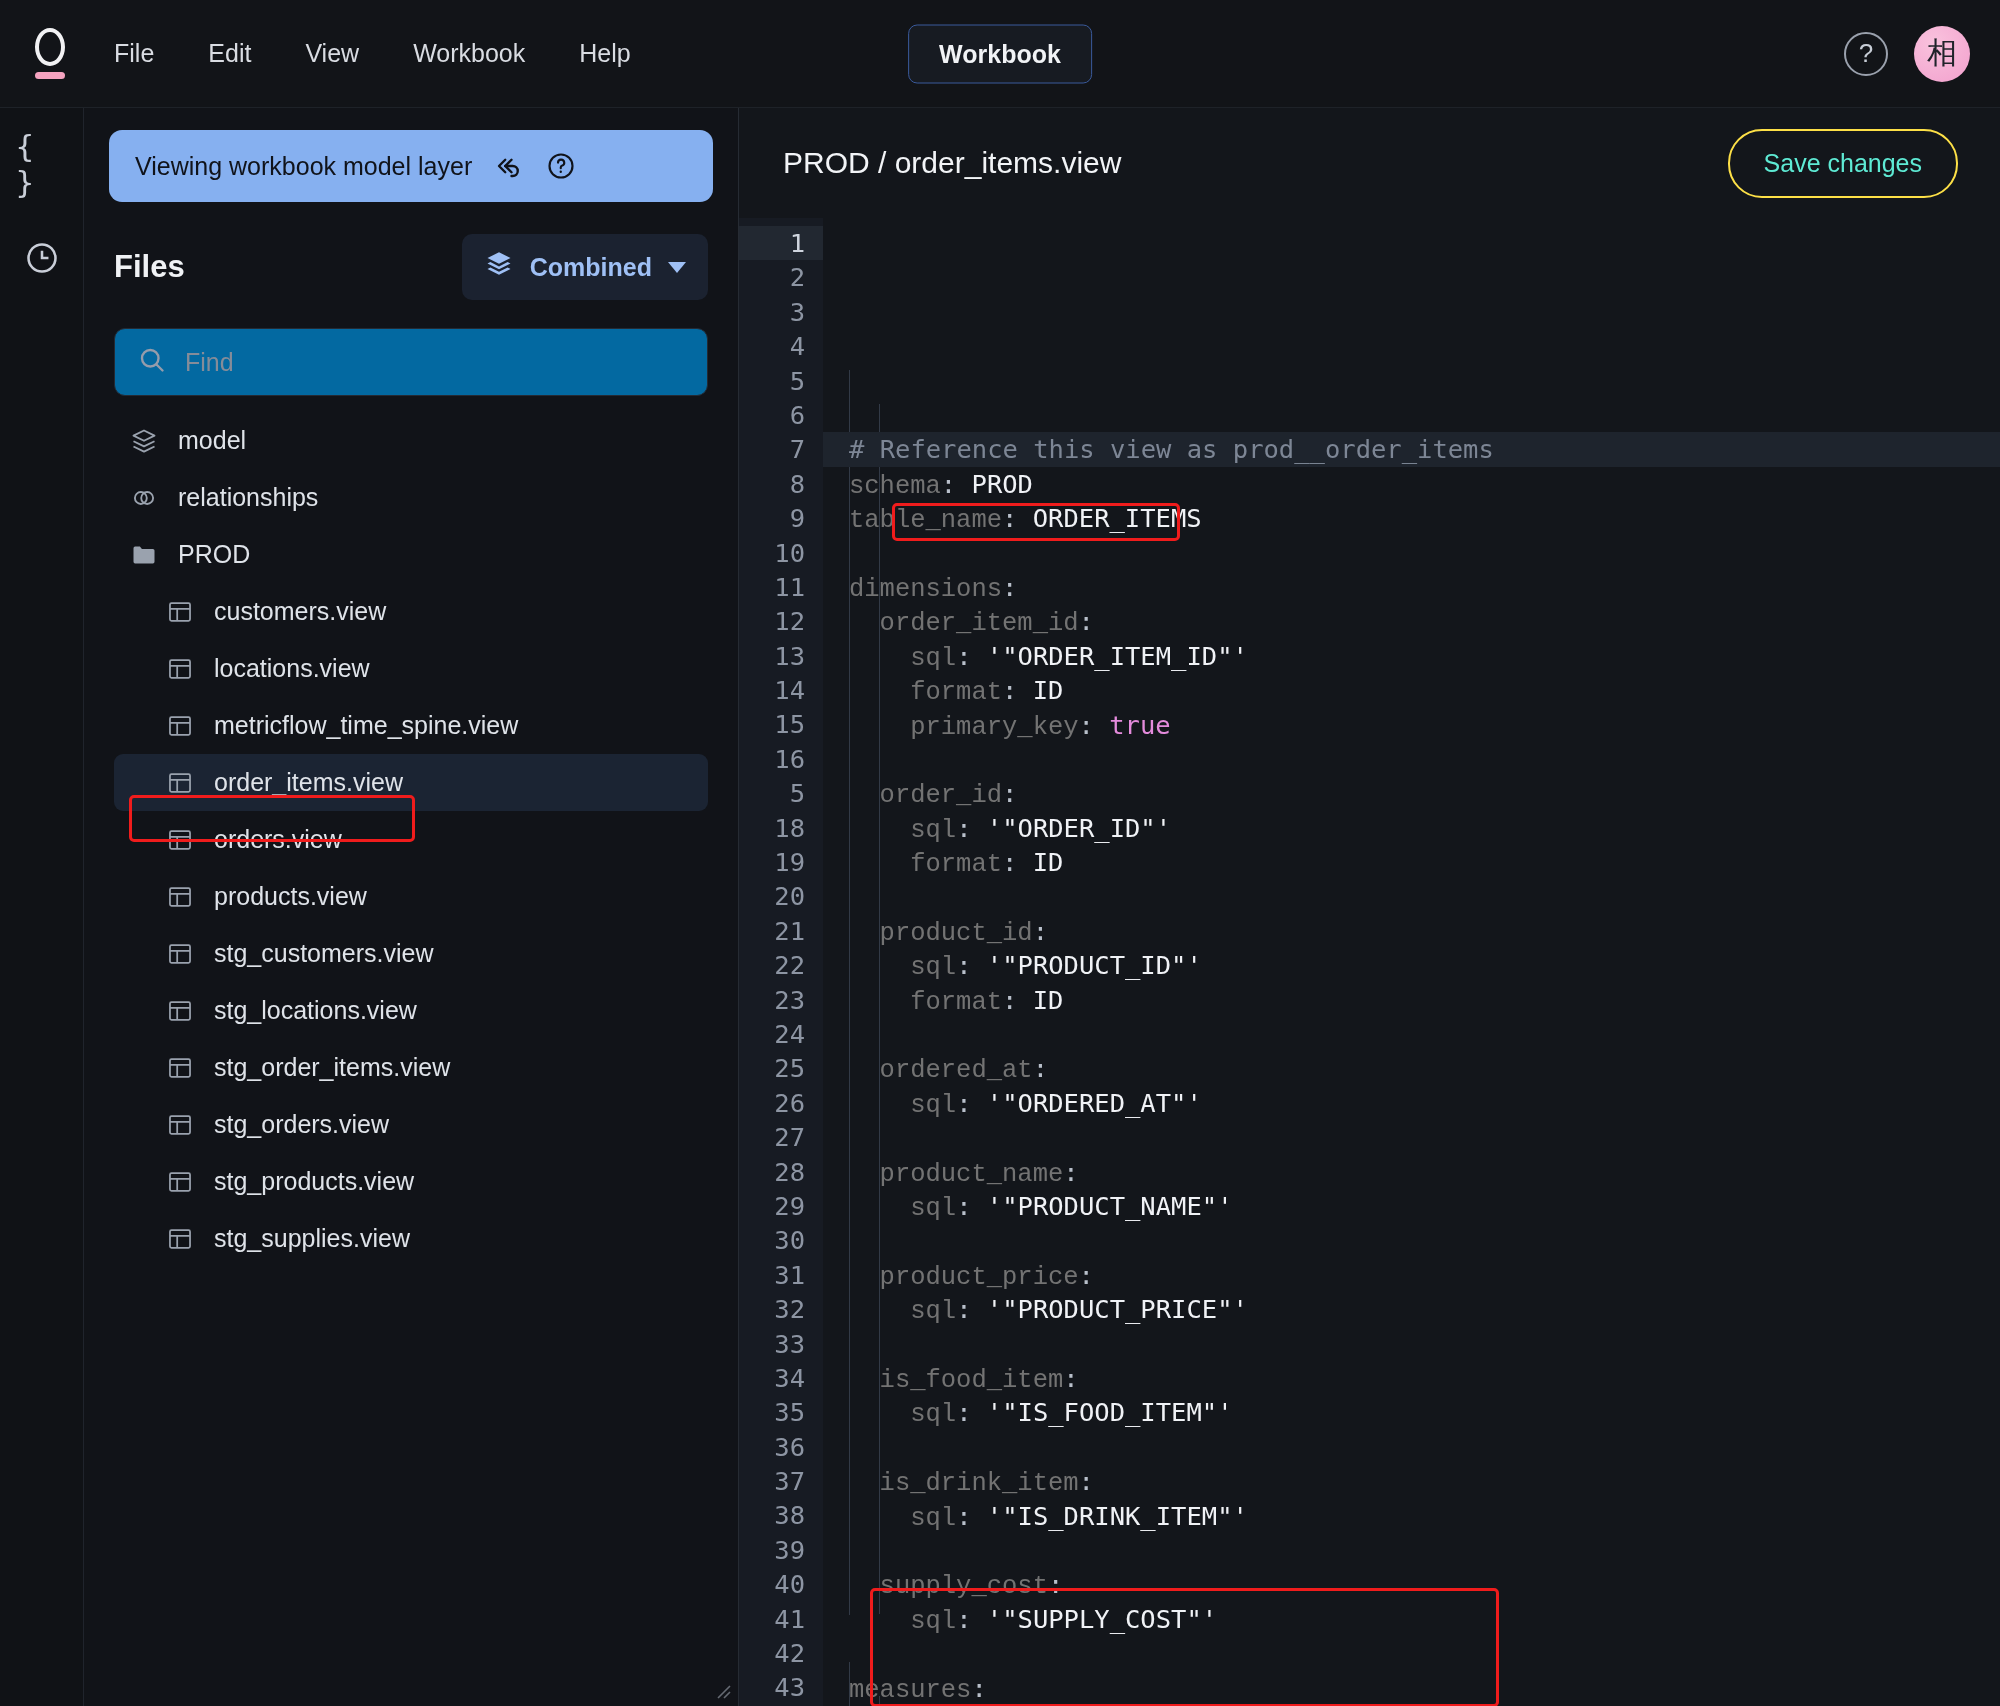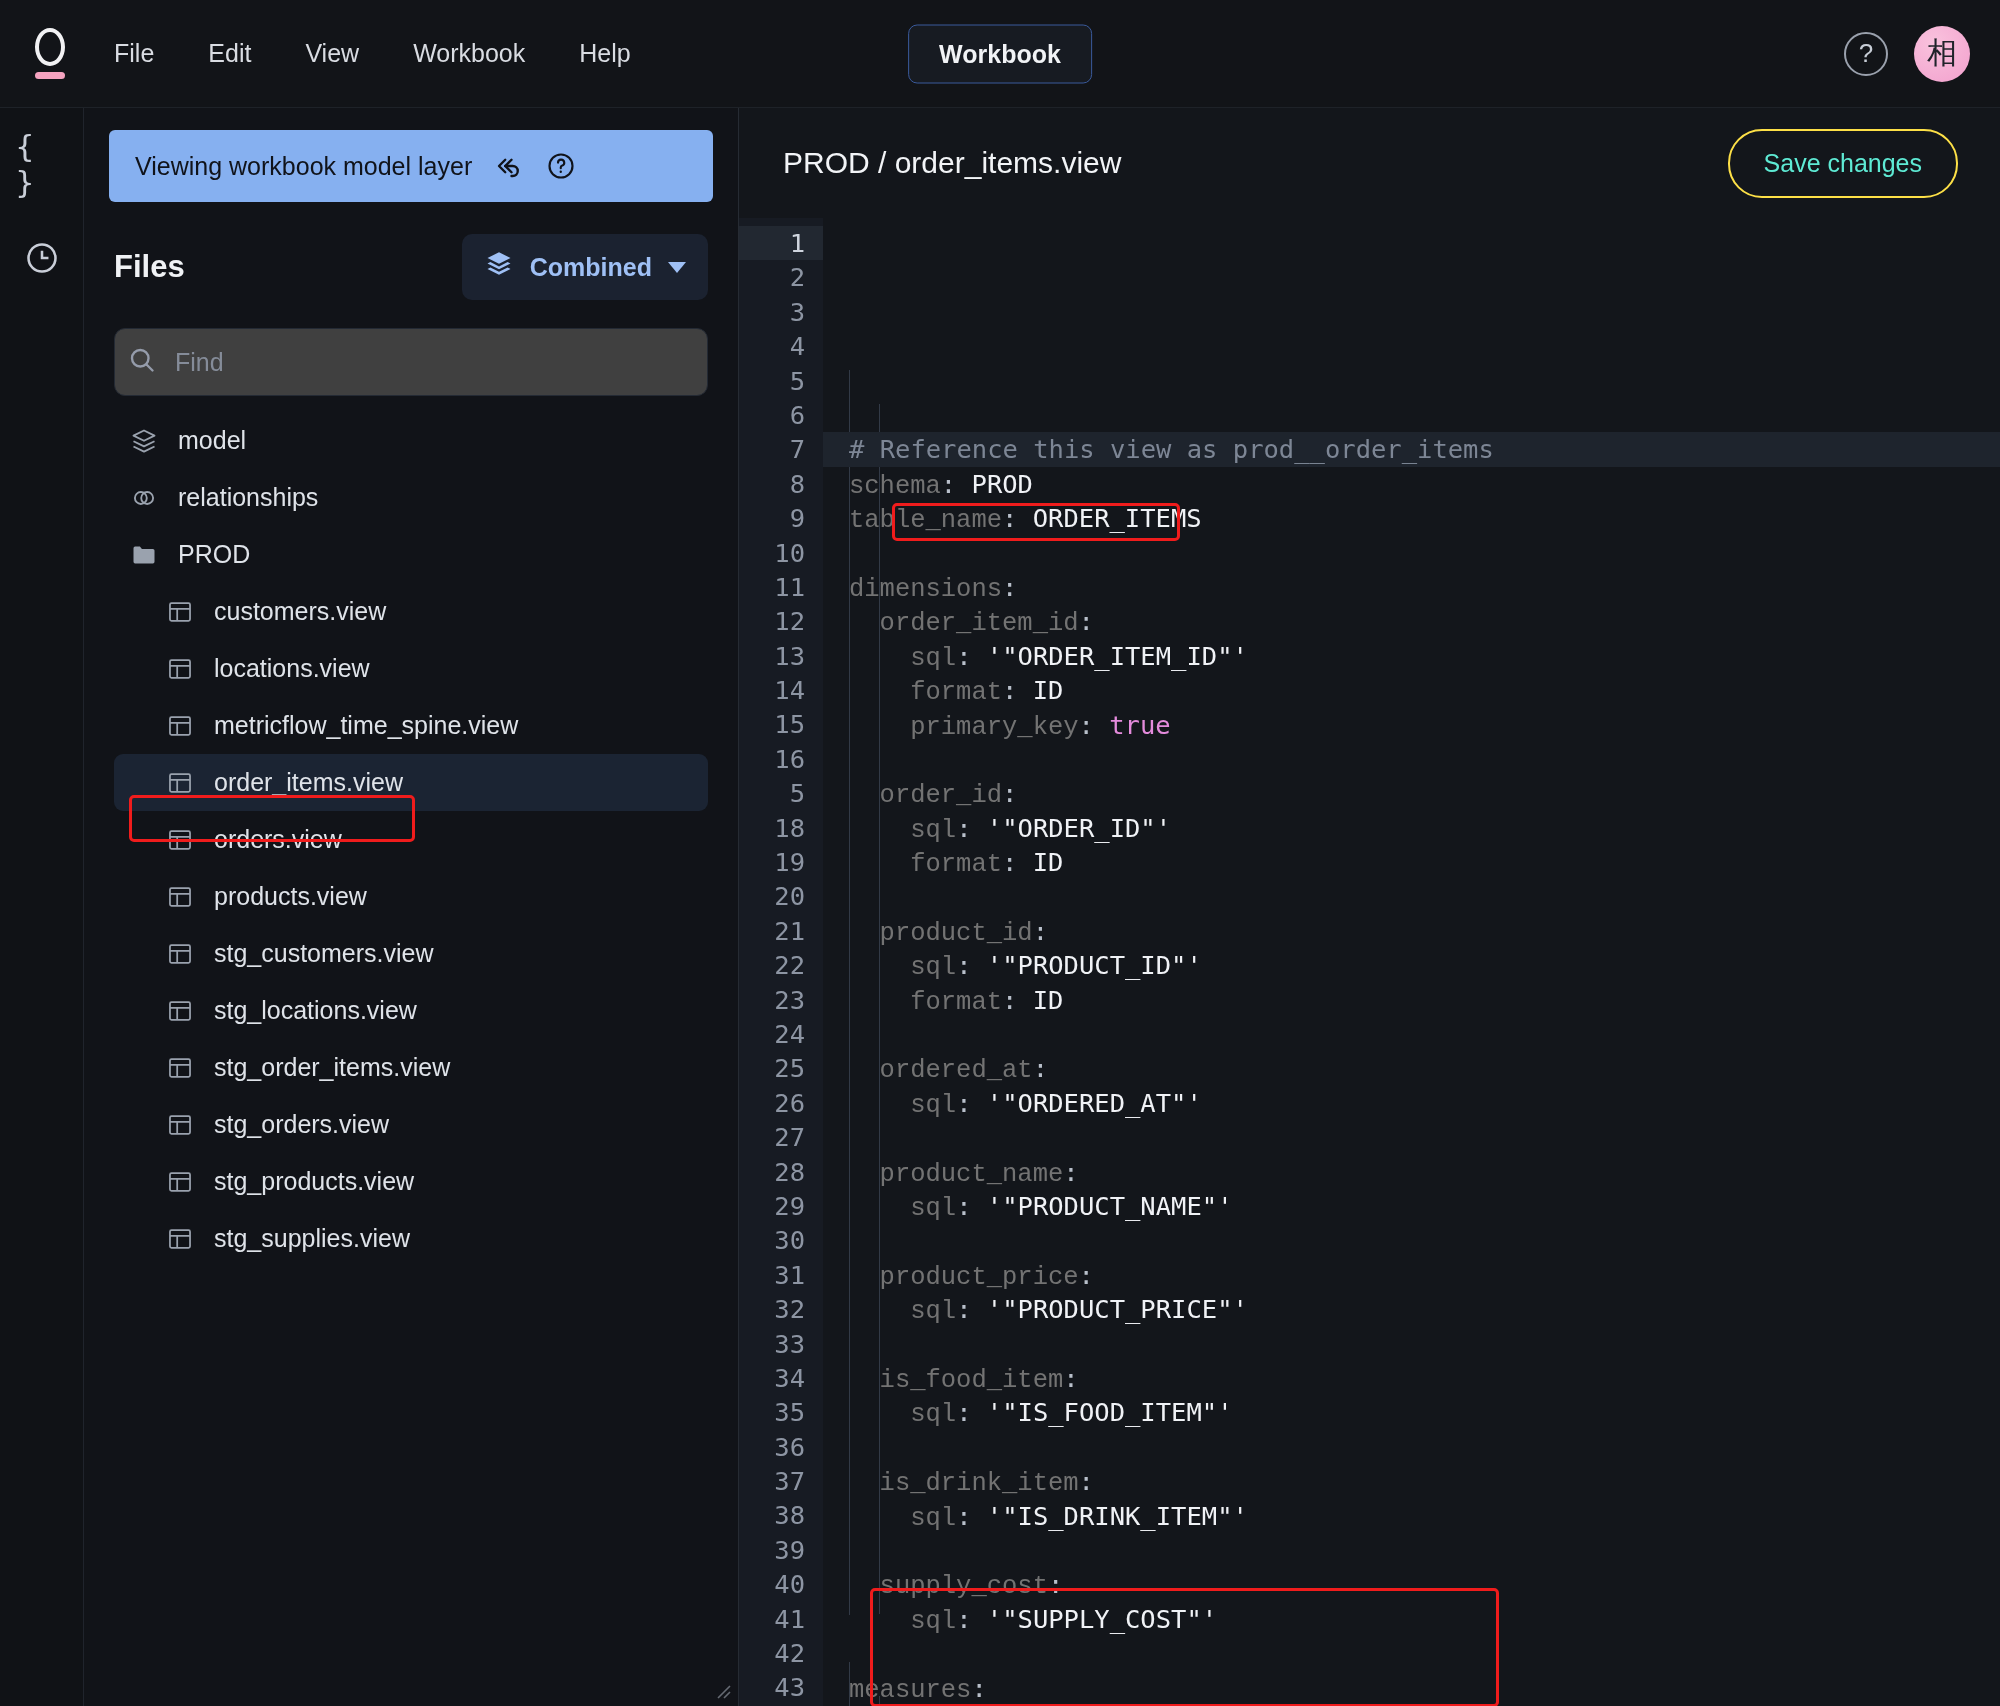--- a/index.html
+++ b/index.html
@@ -93,21 +93,21 @@
     width: 655px; flex: 0 0 655px;
     background: #111318;
     border-right: 1px solid #262b33;
     display: flex; flex-direction: column;
     position: relative;
     min-height: 0;
   }
   .banner {
     margin: 22px 25px 0 25px;
     background: #86b0f0; color: #10131a;
-    border-radius: 6px;
+    border-radius: 13px;
     height: 72px;
     display: flex; align-items: center; gap: 22px;
     padding: 0 26px;
   }
   .banner-text { font-size: 25px; white-space: nowrap; }
   .banner-ic { display:flex; align-items:center; justify-content:center; color:#10131a; }
 
   .files-head {
     display: flex; align-items: center; justify-content: space-between;
     padding: 32px 30px 0 30px;
@@ -118,25 +118,25 @@
     background: #1b2230; border-radius: 10px;
     padding: 15px 22px;
     color: #9fc0f5; font-size: 25px; font-weight: bold;
     white-space: nowrap;
   }
   .caret { width: 0; height: 0; border-left: 9px solid transparent; border-right: 9px solid transparent; border-top: 11px solid #9fc0f5; }
 
   .find-box {
     margin: 28px 30px 0 30px;
     height: 68px;
-    background: #404040;
+    background: #0369a1;
     border: 1px solid #242a34;
     border-radius: 11px;
     display: flex; align-items: center; gap: 18px;
-    padding: 0 12px;
+    padding: 0 22px;
   }
   .find-input {
     background: transparent; border: none; outline: none;
     color: #e4e7ec; font-size: 25px; flex: 1;
     font-family: "Liberation Sans", sans-serif;
   }
   .find-input::placeholder { color: #858c99; }
 
   .file-list { margin-top: 16px; padding: 0 30px; overflow: hidden; flex: 1; }
   .file-row {

